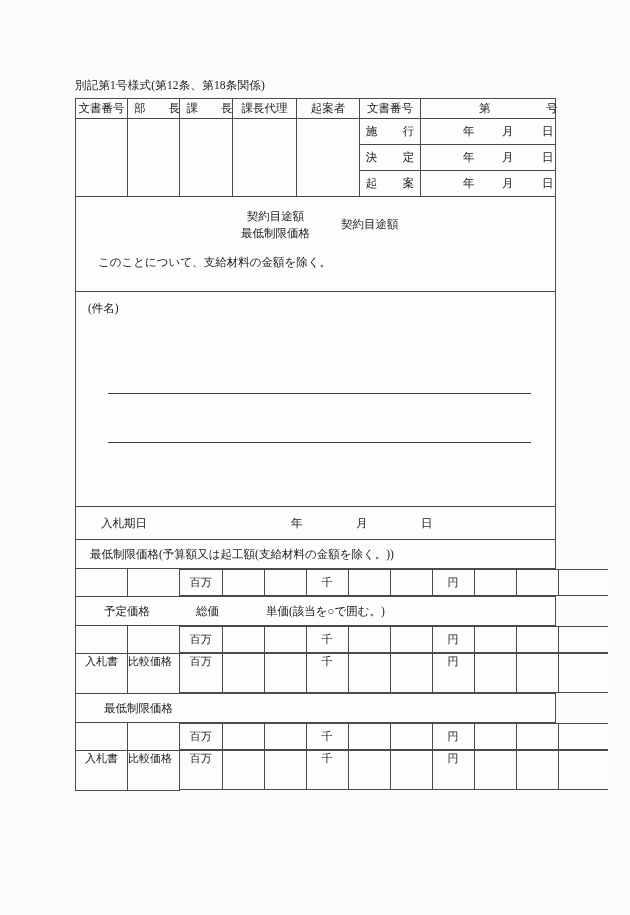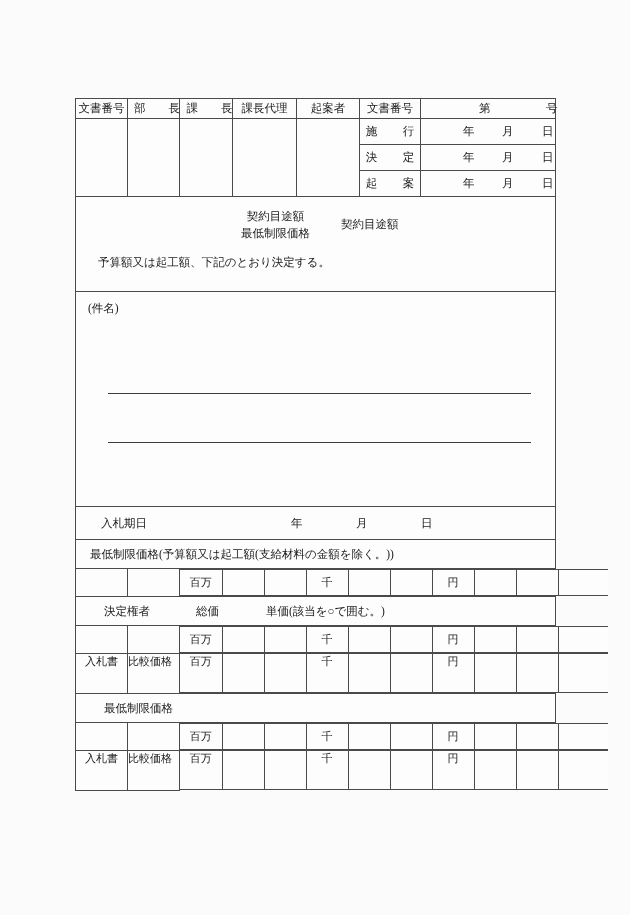--- a/index.html
+++ b/index.html
@@ -188,20 +188,21 @@
     padding: 3px 2px 0 4px;
     text-align: left;
     word-break: break-all;
   }
 </style>
 </head>
 <body>
 
 <div class="page">
 
+  <div class="form-caption">別記第1号様式(第12条、第18条関係)</div>
 
   <table class="form">
     <colgroup>
       <col style="width:52px">
       <col style="width:52px">
       <col style="width:53px">
       <col style="width:64px">
       <col style="width:63px">
       <col style="width:61px">
       <col style="width:135px">
@@ -270,21 +271,21 @@
       </tr>
 
       <tr>
         <td colspan="7">
           <div class="title-block">
             <div class="title-stack">
               <div>契約目途額</div>
               <div>最低制限価格</div>
             </div>
             <div class="title-about">契約目途額</div>
-            <div class="title-body">予算額又は起工額、下記のとおり決定する。</div>
+            <div class="title-body">このことについて、支給材料の金額を除く。</div>
           </div>
         </td>
       </tr>
 
       <tr>
         <td colspan="7">
           <div class="subject-block">
             <div class="subject-label">(件名)</div>
             <div class="rule rule-1"></div>
             <div class="rule rule-2"></div>
@@ -340,21 +341,21 @@
               <td class="grid-cell" style="border:1px solid #4a4a4a;border-right:0"></td>
             </tr>
           </tbody>
             </table>
         </td>
       </tr>
 
       <tr>
         <td colspan="7">
           <div class="row-planned">
-            <span class="a">決定権者</span>
+            <span class="a">予定価格</span>
             <span class="b">総価</span>
             <span class="c">単価(該当を○で囲む。)</span>
           </div>
         </td>
       </tr>
 
       <tr>
         <td class="grid-cell"></td>
         <td class="grid-cell"></td>
         <td colspan="5" style="padding:0;border:0">

